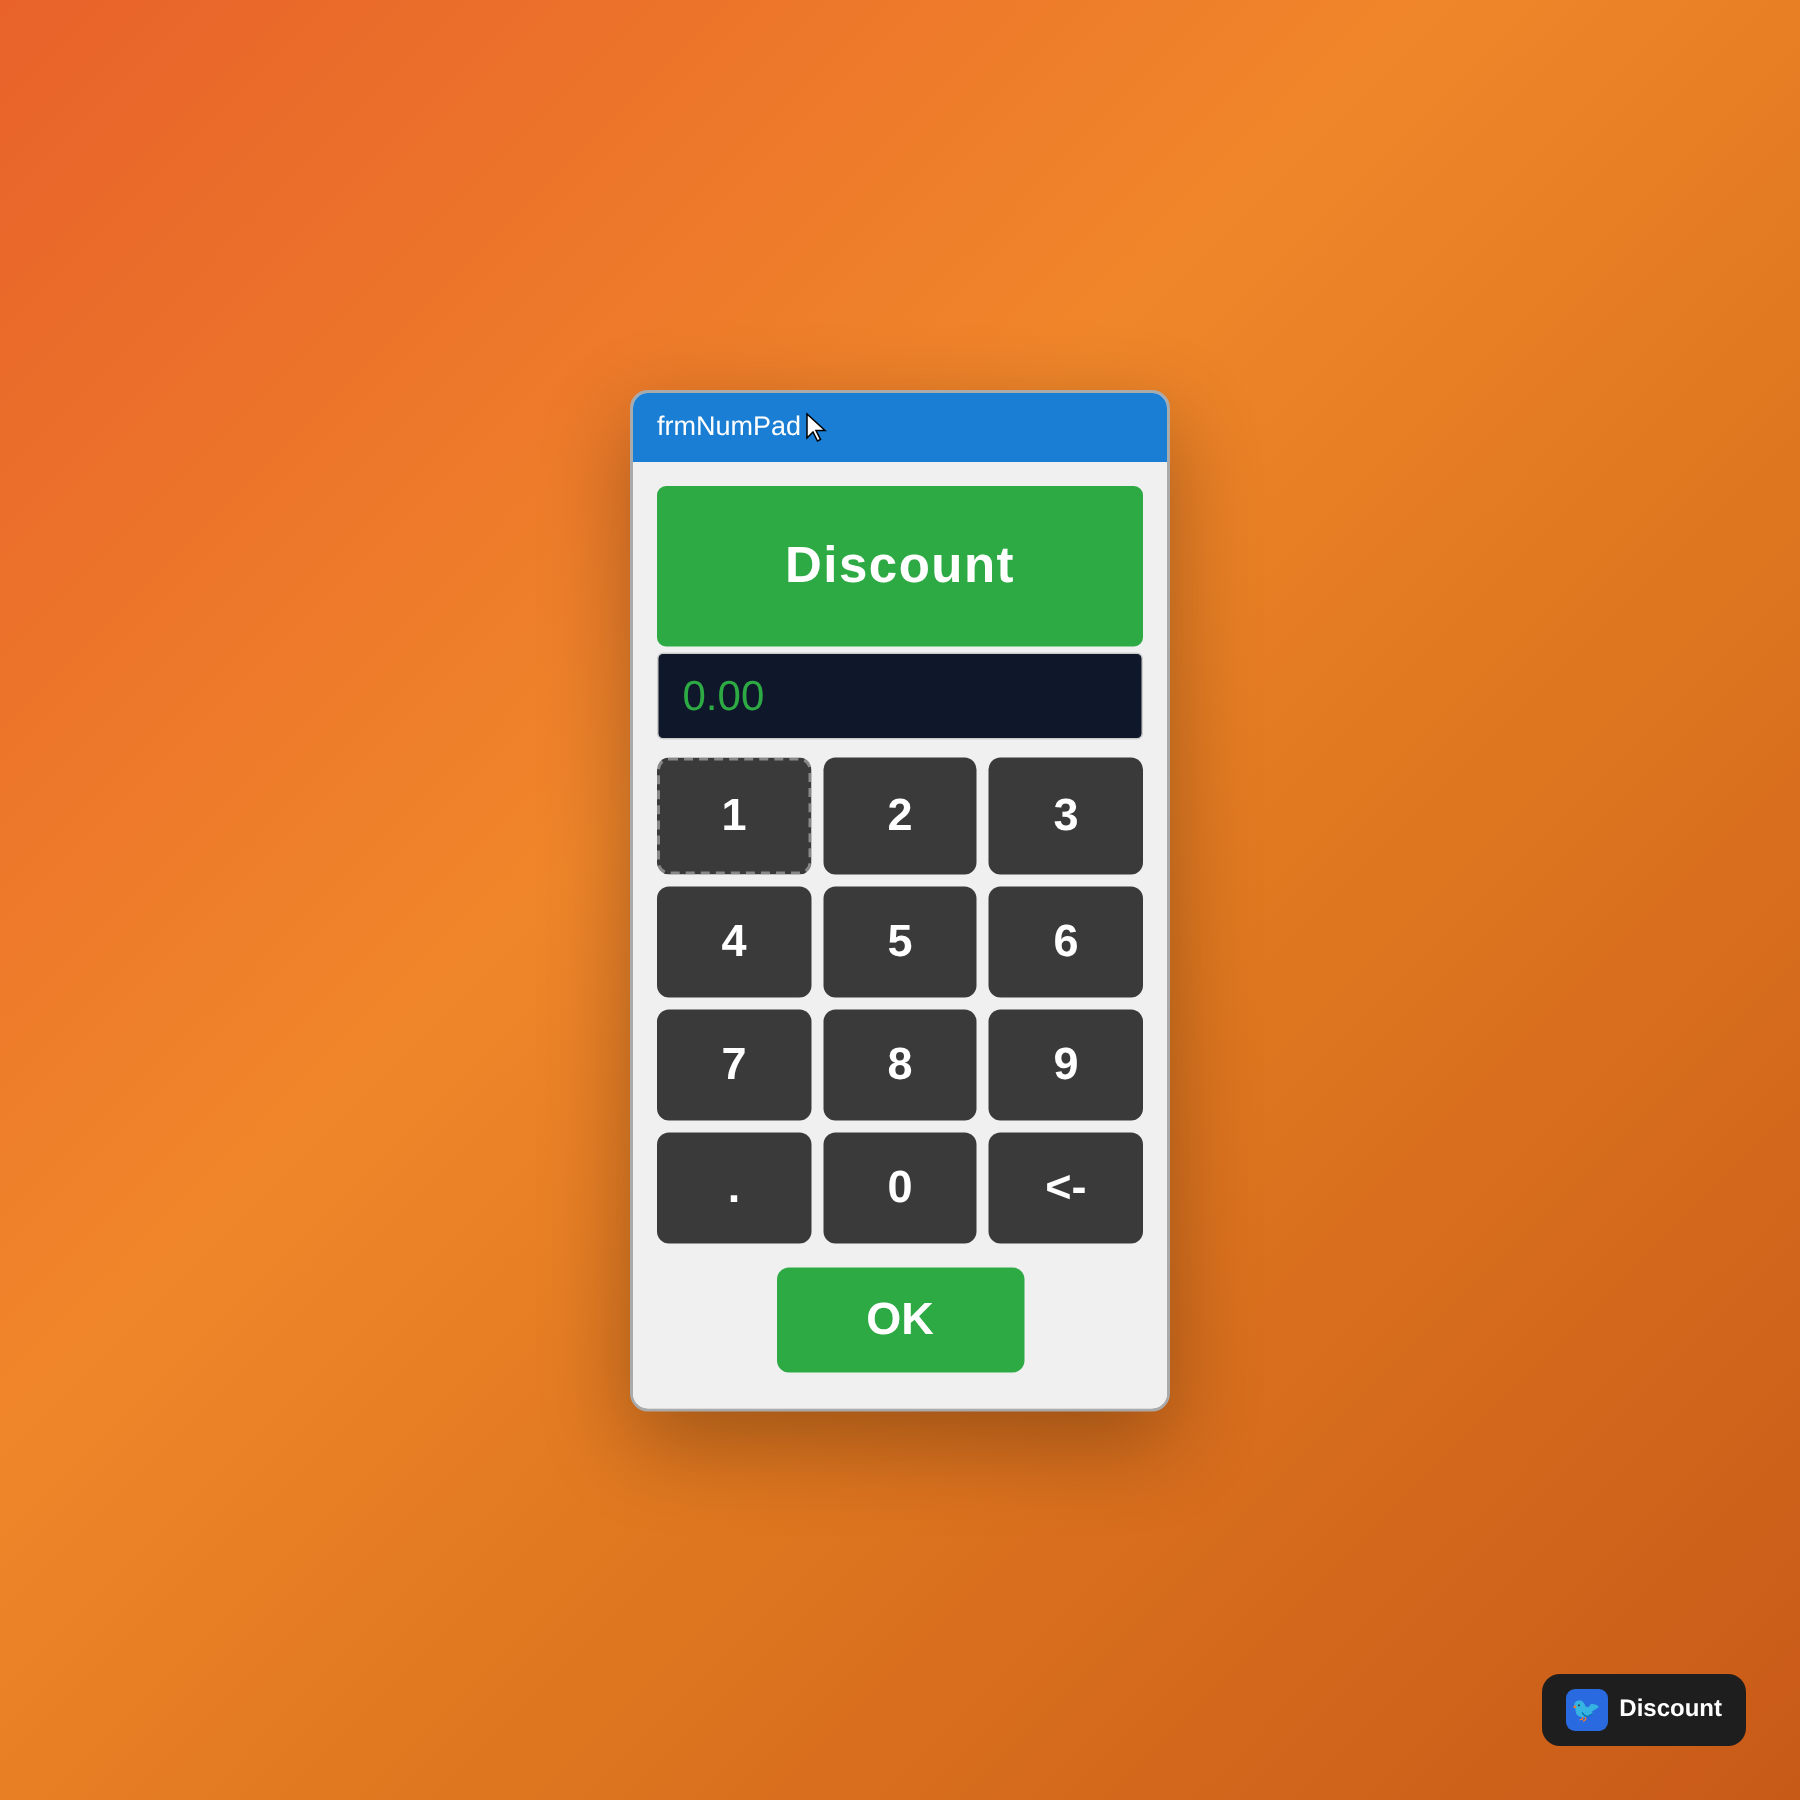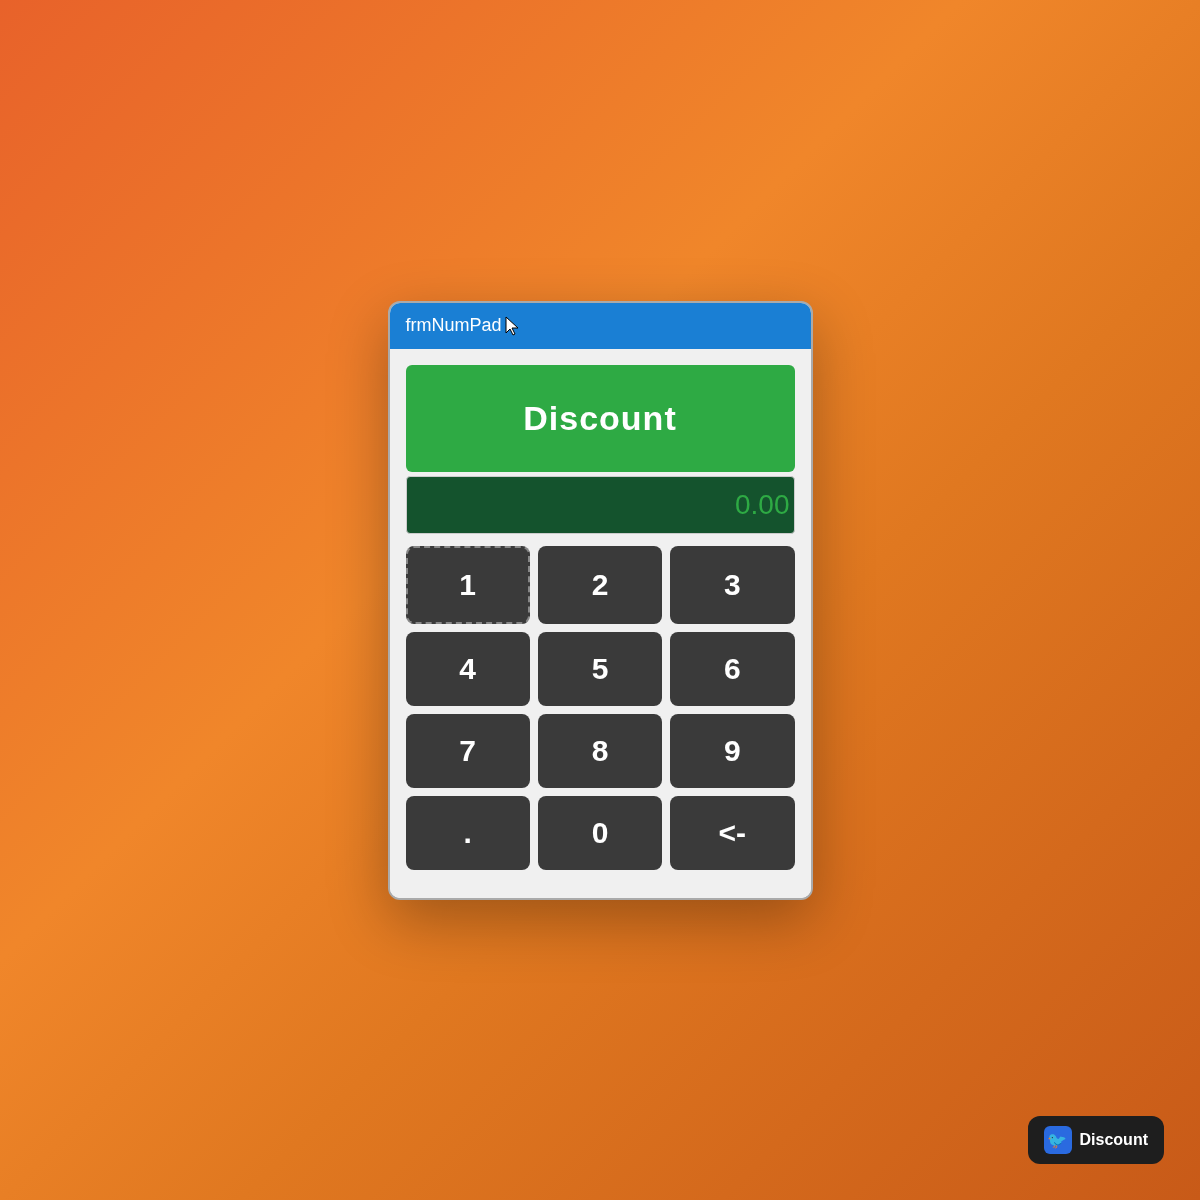--- a/index.html
+++ b/index.html
@@ -13,21 +13,21 @@
       height: 1200px;
       background: linear-gradient(135deg, #e8622a 0%, #f0862a 40%, #e07820 60%, #c85a18 100%);
       display: flex;
       align-items: center;
       justify-content: center;
       font-family: Arial, sans-serif;
       position: relative;
     }
 
     .dialog-window {
-      width: 425px;
+      width: 360px;
       background: #ffffff;
       border-radius: 12px;
       overflow: hidden;
       box-shadow: 0 20px 60px rgba(0,0,0,0.3);
       border: 2px solid #aaa;
     }
 
     .title-bar {
       background: #1a7fd4;
       padding: 12px 16px;
@@ -65,25 +65,25 @@
 
     .label-banner-text {
       color: #ffffff;
       font-size: 34px;
       font-weight: bold;
       font-family: Arial, sans-serif;
       letter-spacing: 1px;
     }
 
     .value-display {
-      background: #14532d;
+      background: #0f172a;
       border: 1px solid #cccccc;
       border-radius: 4px;
-      padding: 12px 4px;
-      text-align: right;
+      padding: 12px 16px;
+      text-align: left;
       margin-bottom: 12px;
     }
 
     .value-display-text {
       color: #2eaa44;
       font-size: 28px;
       font-family: Arial, sans-serif;
       font-weight: normal;
     }
 
@@ -182,19 +182,22 @@
       <button class="num-btn">4</button>
       <button class="num-btn">5</button>
       <button class="num-btn">6</button>
       <button class="num-btn">7</button>
       <button class="num-btn">8</button>
       <button class="num-btn">9</button>
       <button class="num-btn">.</button>
       <button class="num-btn">0</button>
       <button class="num-btn">&lt;-</button>
     </div>
+    <div class="ok-row">
+      <button class="ok-btn">OK</button>
+    </div>
   </div>
 </div>
 
 <div class="brandbird-badge">
   <div class="brandbird-icon">🐦</div>
   <span>Discount</span>
 </div>
 
 </body></html>

